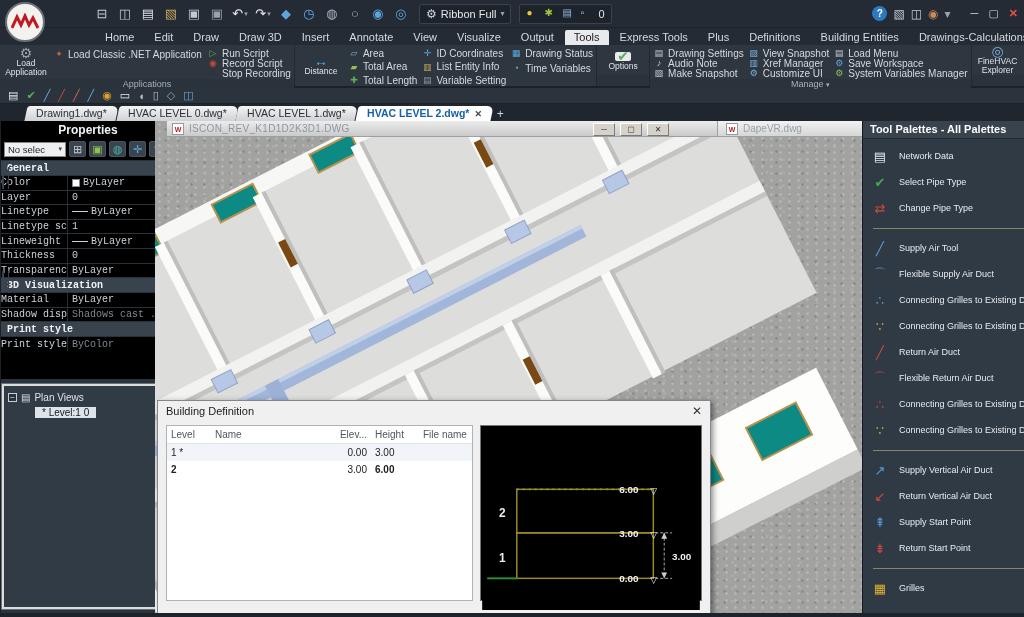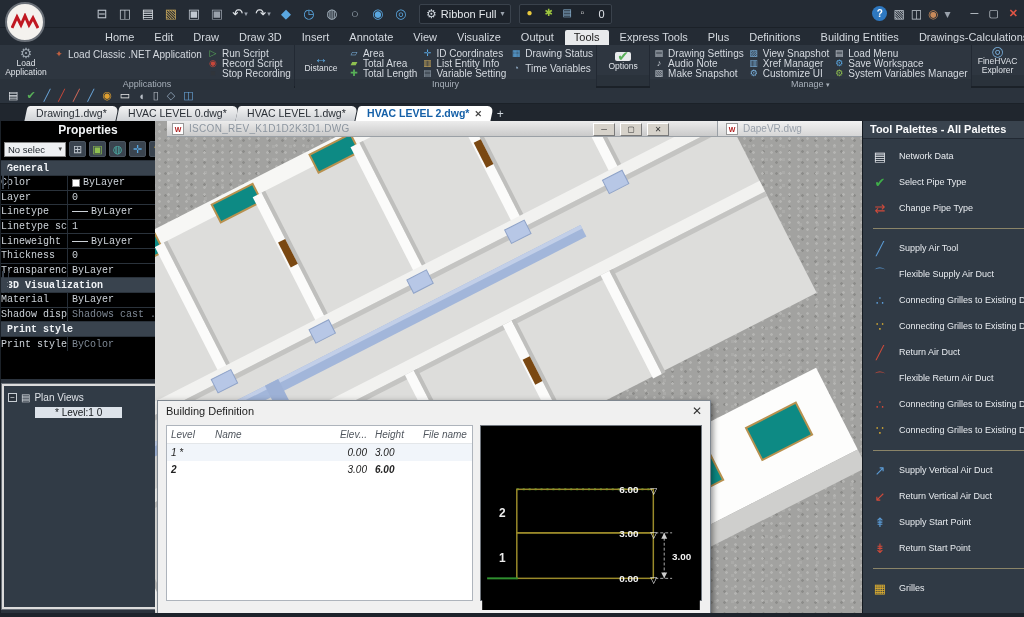--- a/index.html
+++ b/index.html
@@ -85,21 +85,21 @@
   .pv .pfx { display:none; }
   .pv.swatch .pfx { display:inline-block; width:8px; height:8px; background:#fff; border:1px solid #888; }
   .pv.line .pfx { display:inline-block; width:16px; height:0; border-top:1px solid #ccd2d8; }
 
   
   .treep { margin:5px 5px 4px 1px; flex:1; border:2px solid #dcdcdc; outline:1px solid #6a7078; background:#313b46; padding:4px 4px; font-size:10px; }
   .trow { display:flex; align-items:center; gap:4px; height:14px; white-space:nowrap; }
   .texp { width:9px; height:9px; border:1px solid #c8ced4; color:#e8ecf0; font-size:8px; line-height:7px; text-align:center; background:#2a323b; }
   .tico { color:#d8dde2; font-size:10px; }
   .tchild { margin-left:27px; margin-top:1px; }
-  .tchild .lbl { background:#dde3ea; color:#14181d; padding:0 20px; }
+  .tchild .lbl { background:#dde3ea; color:#14181d; padding:0 7px; }
 
   
   .center { flex:1; position:relative; overflow:hidden; background:#9d9d9b; }
   .texture { position:absolute; inset:0;
     background-color:#a2a2a0;
     background-image: radial-gradient(circle, #b4b4b2 1px, transparent 1.6px), radial-gradient(circle, #8c8c8a 1px, transparent 1.6px), radial-gradient(circle, #aaaaa8 1.4px, transparent 2px);
     background-size: 9px 7px, 13px 11px, 17px 13px; background-position:0 0, 4px 3px, 8px 6px;
   }
   .vp-bar { position:absolute; left:0; top:0; right:0; height:16px; background:linear-gradient(#ececec,#cacaca); border-bottom:1px solid #9aa0a6; display:flex; align-items:center; gap:5px; padding-left:5px; z-index:5;margin-left:12px; }
   .vp-bar .vtitle { font-size:10px; color:#8d96a0; letter-spacing:0.3px; }
@@ -110,21 +110,21 @@
   .dape .vtitle { font-size:10px; color:#98a0aa; }
   .scene { position:absolute; left:0; top:16px; width:707px; height:476px; }
 
   
   .dialog { position:absolute; left:2px; top:279px; width:554px; height:215px; background:#f0f0f0; border:1px solid #7f8790; box-shadow:2px 2px 6px rgba(0,0,0,0.45); z-index:20; }
   .dlg-title { height:20px; display:flex; align-items:center; padding:0 8px; font-size:11px; color:#222; }
   .dlg-title .dclose { margin-left:auto; font-size:12px; color:#333; cursor:default; }
   .dlg-body { display:flex; gap:7px; padding:4px 8px 8px; height:188px; }
   .dtable { flex:1; background:#fff; border:1px solid #aeb4bc; font-size:10px; color:#222; overflow:hidden; }
   .thead { display:flex; height:18px; align-items:center; color:#50565e; border-bottom:1px solid #e4e7ea; }
-  .tcell { padding:0 4px; white-space:nowrap; overflow:hidden;font-style:italic; }
+  .tcell { padding:0 4px; white-space:nowrap; overflow:hidden; }
   .c-level{width:44px;} .c-name{width:108px;} .c-elev{width:52px; text-align:right;} .c-height{width:48px; text-align:left;} .c-file{flex:1;}
   .drow { display:flex; height:17px; align-items:center; }
   .drow:nth-child(odd) { background:#f1f5fa; }
   .drow.bold .c-level, .drow.bold .c-height { font-weight:bold; }
   .preview { width:222px; background:#000; border:1px solid #70767e; }
 
   
   .right { width:162px; display:flex; background:#2b333d; }
   .vtabs { width:16px; display:flex; flex-direction:column; align-items:flex-end; padding-top:14px; overflow:hidden; position:relative; }
   .pal { flex:1; background:#303a45; border-left:1px solid #141a20; display:flex; flex-direction:column; }
@@ -290,21 +290,20 @@
         <div class="ritem">
               <span class="ric" style="color: rgb(90, 167, 224);">▦</span>
               <span>Drawing Status</span>
             </div>
             <div class="ritem">
               <span class="ric" style="color: rgb(143, 168, 192);">◔</span>
               <span>Time Variables</span>
             </div>
           </div>
       </div>
-      <div class="g-label">Inquiry</div>
     </div>
 
     <div class="rgroup">
       <div class="g-content">
         <div class="bigbtn">
           <span class="bico" style="color:#58b058;background:#e8eaec;border-radius:2px;padding:0 2px;">✔</span>
           <span>Options</span>
         </div>
       </div>
       <div class="g-label"></div>

